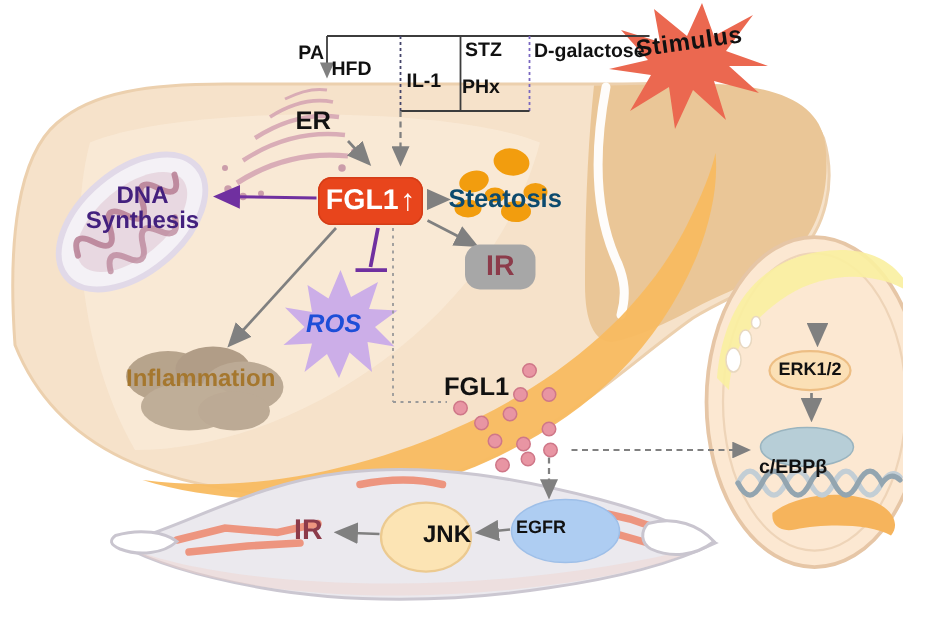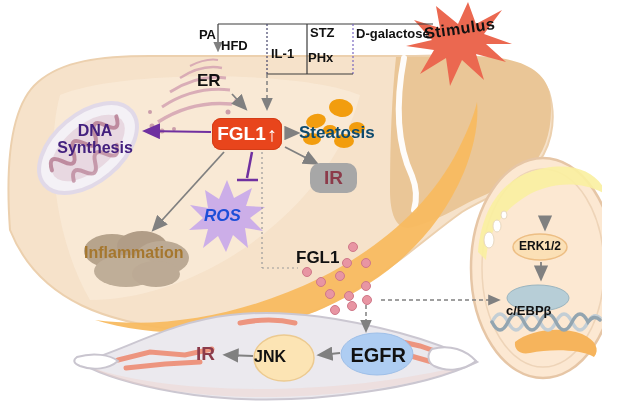--- a/index.html
+++ b/index.html
@@ -28,22 +28,22 @@
   .irbox{
     position:absolute;left:310px;top:163px;width:47px;height:30px;background:#A7A7A7;
     border-radius:10px;color:#8C3B4A;font-weight:bold;font-size:19px;display:flex;
     align-items:center;justify-content:center;
   }
   .dna{left:40px;top:123px;width:110px;text-align:center;font-size:16px;color:#43207E;white-space:normal;}
   .inflammation{left:84px;top:245px;font-size:16px;color:#A5772E;}
   .ros{left:204px;top:207px;font-size:17px;color:#1d4ed8;font-style:italic;}
   .sfgl1{left:296px;top:249px;font-size:17px;}
   .mir{left:196px;top:344px;font-size:19px;color:#8C3B4A;}
-  .jnk{left:254px;top:349px;width:60px;text-align:left;font-size:16px;}
-  .egfr{left:334px;top:345px;width:72px;text-align:right;font-size:20px;}
+  .jnk{left:254px;top:349px;width:60px;text-align:right;font-size:16px;}
+  .egfr{left:344px;top:345px;width:72px;text-align:left;font-size:12px;}
   .lipo{left:494px;top:197px;font-size:16px;color:#A81F16;}
   .erk{left:512px;top:240px;width:56px;text-align:center;font-size:12px;}
   .cebpb{left:506px;top:304px;width:64px;text-align:left;font-size:13px;}
 </style>
 </head>
 <body>
 
 <div id="stage">
 
   <svg id="bg" width="617" height="418" viewBox="0 0 617 418">

